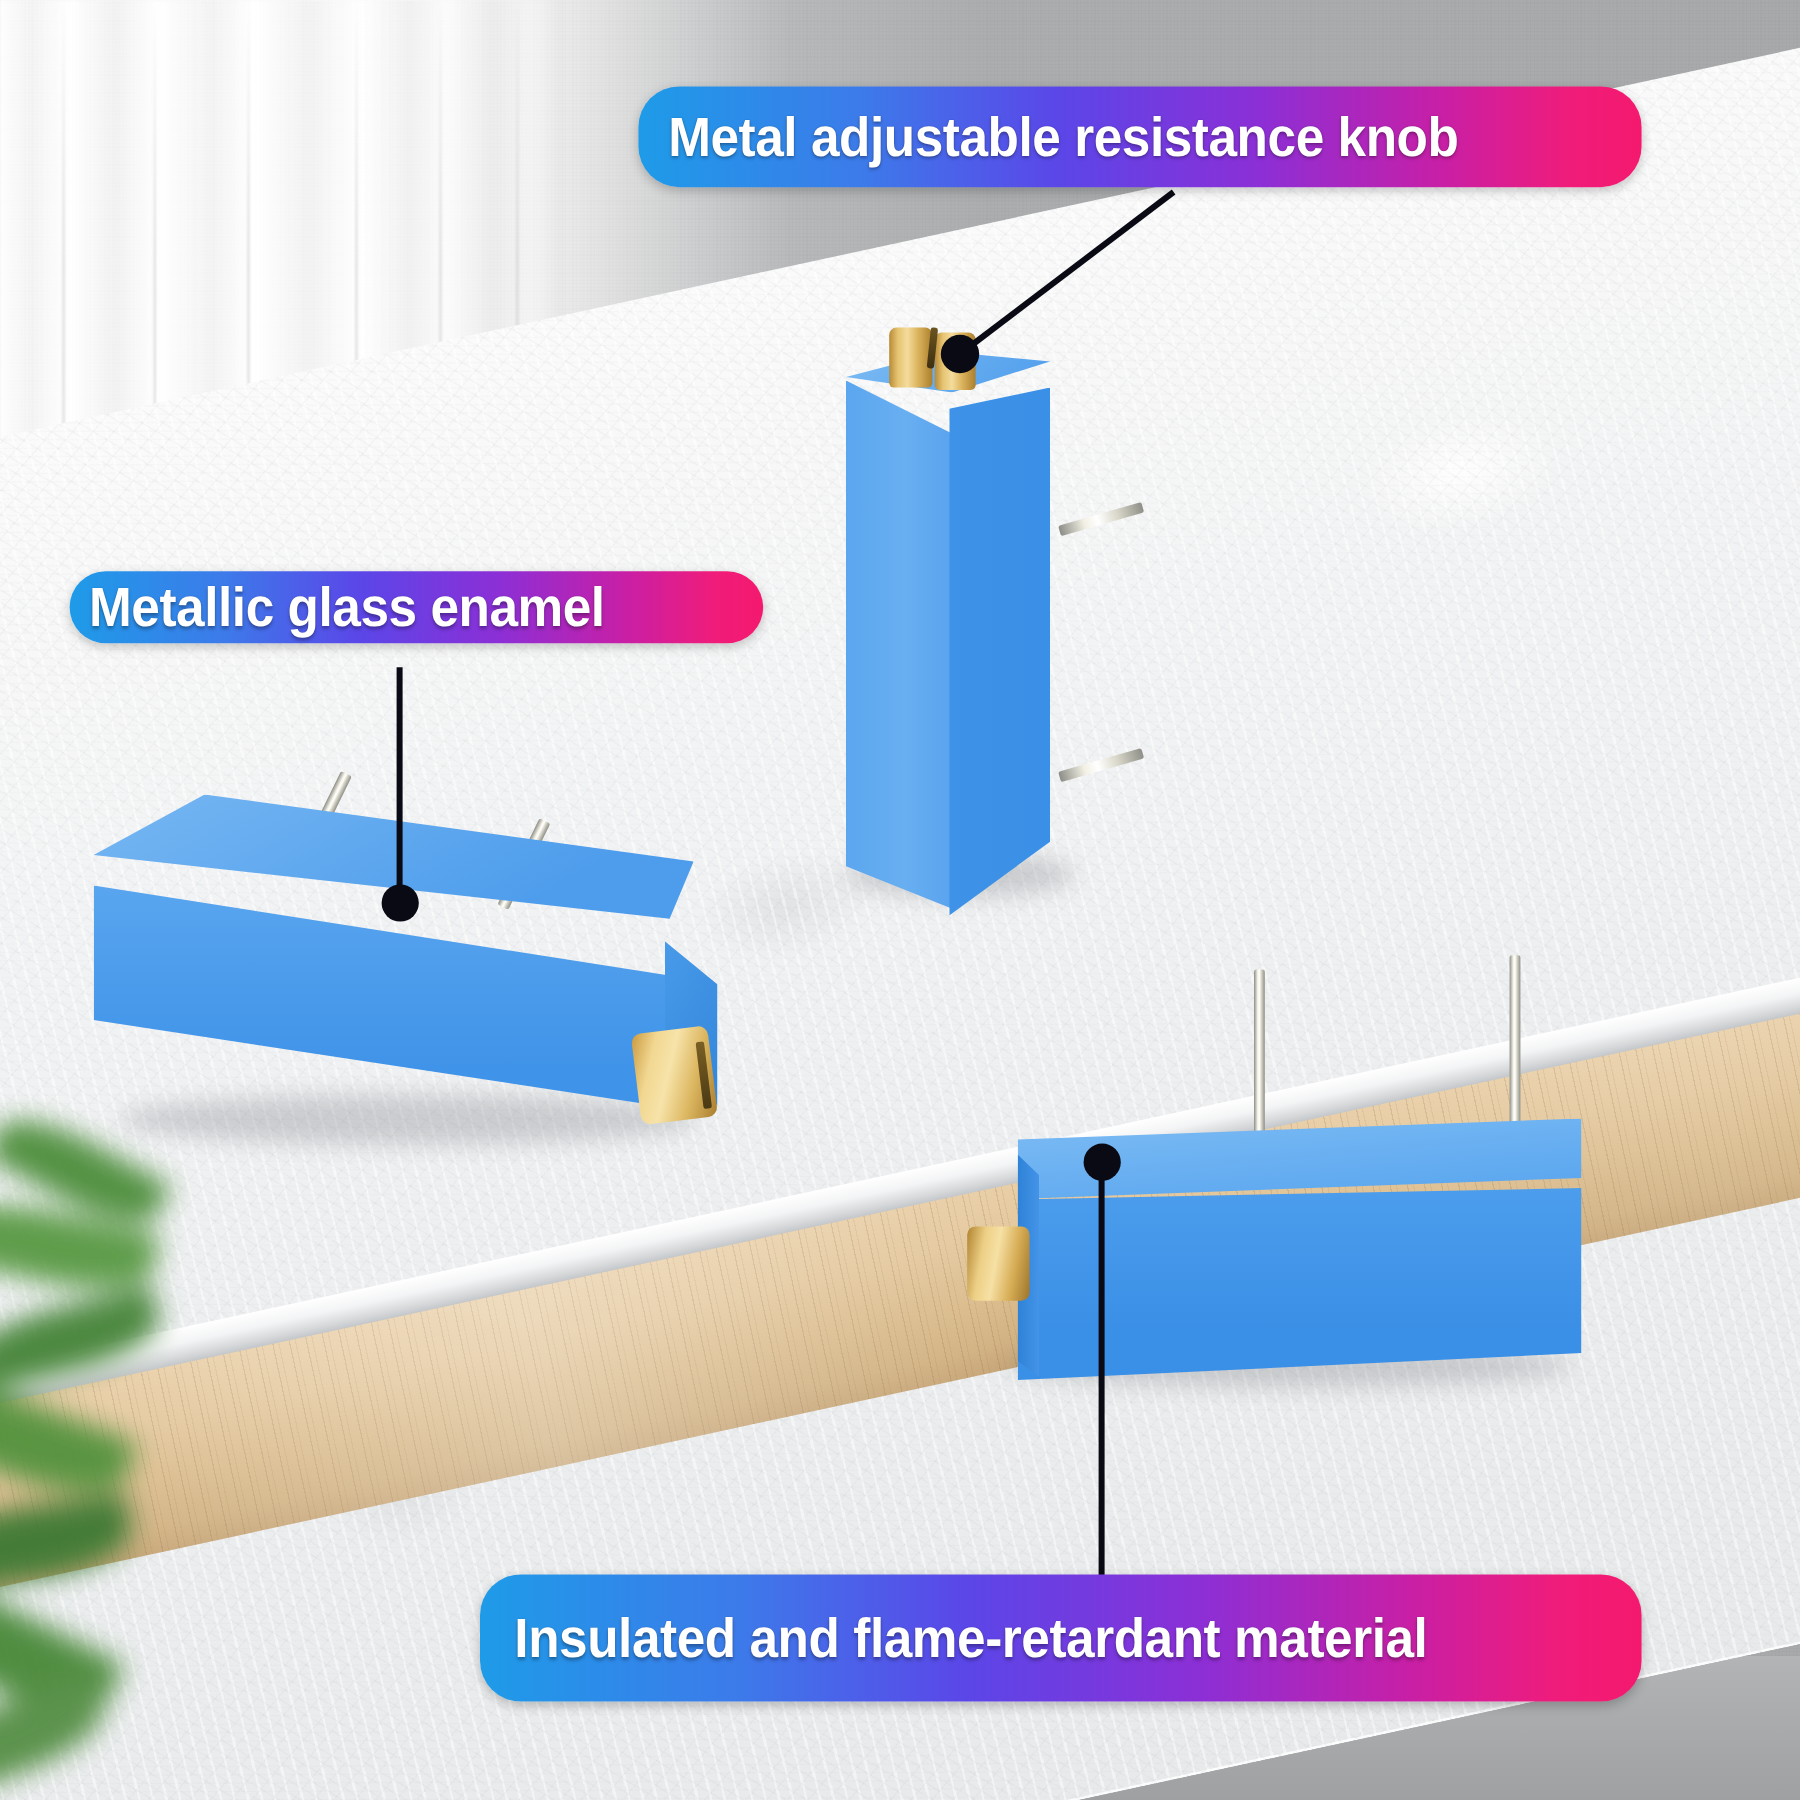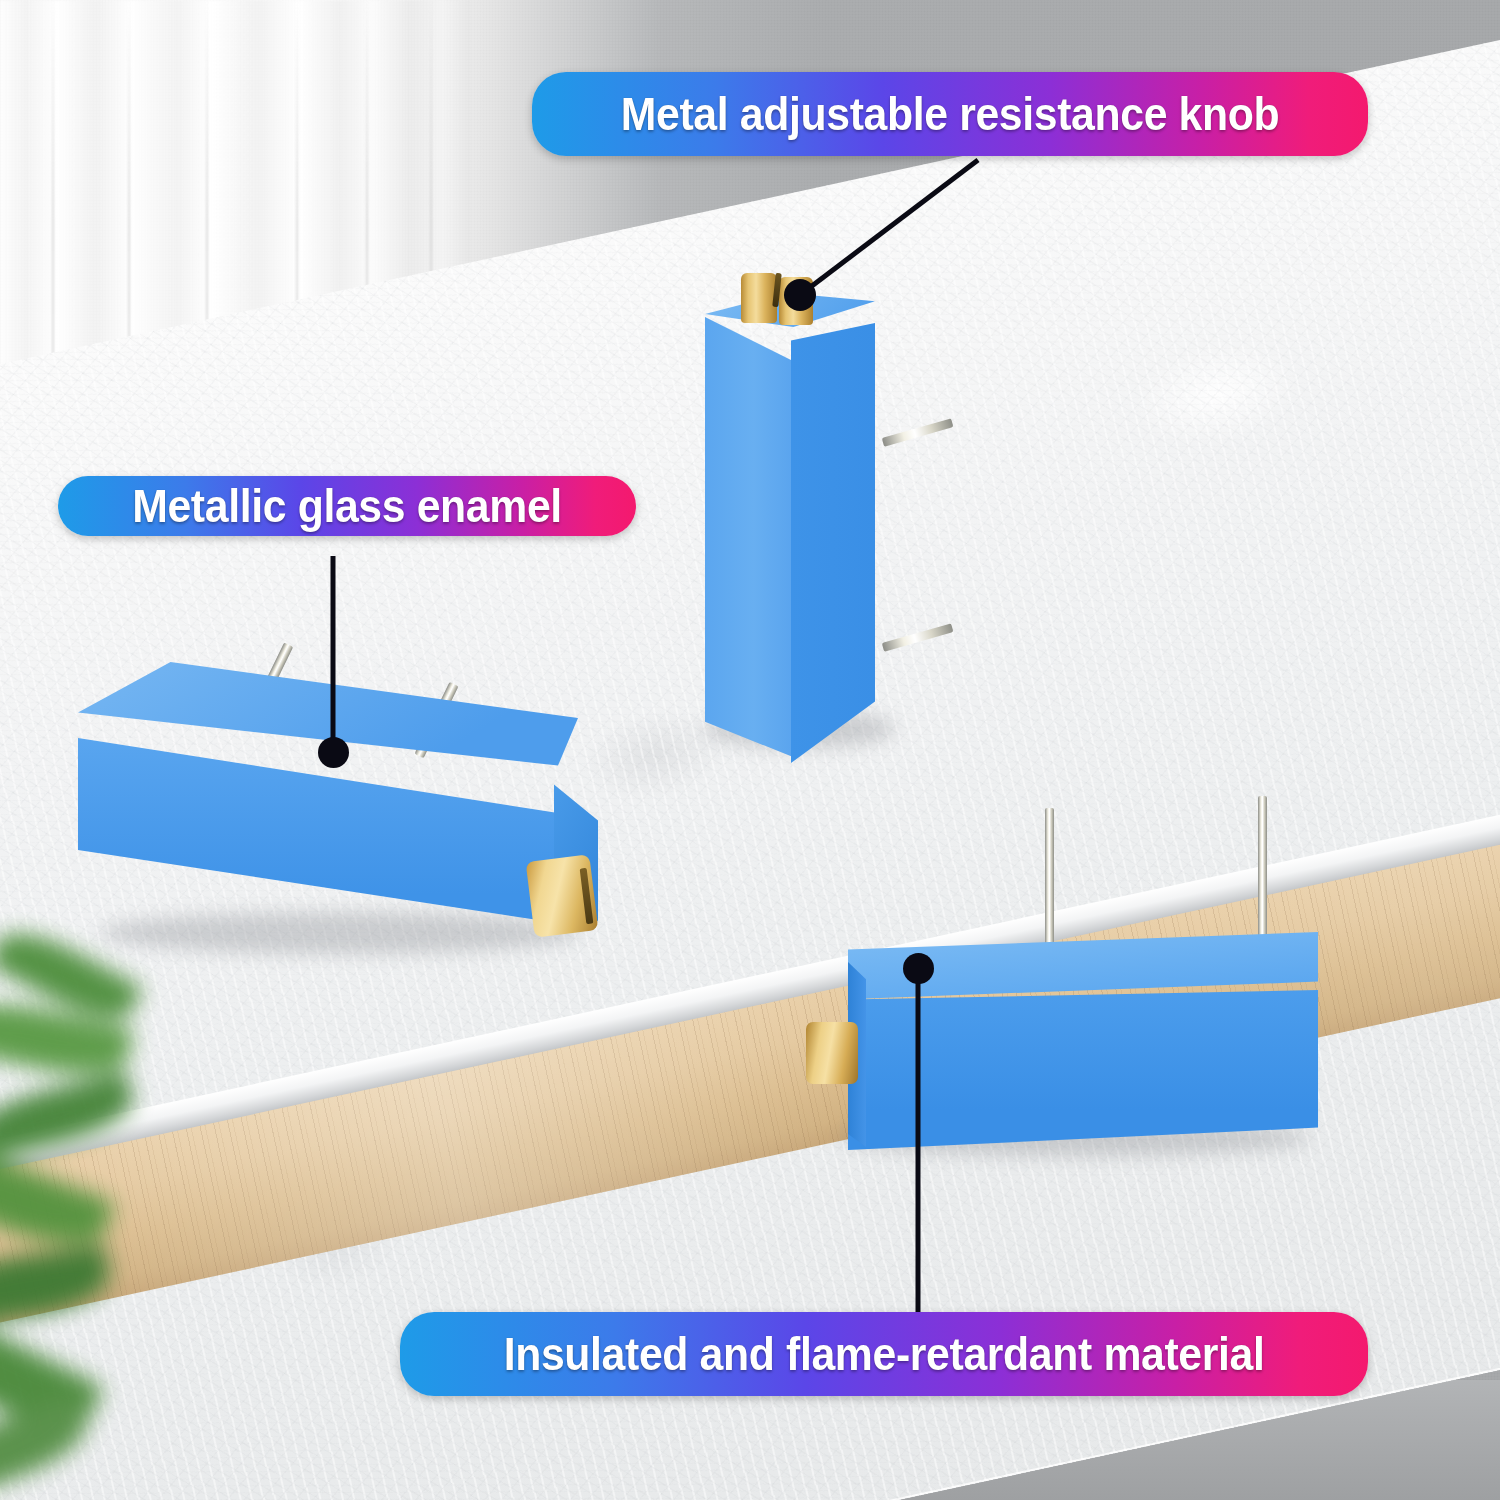--- a/index.html
+++ b/index.html
@@ -143,21 +143,21 @@
     position:absolute;
     background:linear-gradient(90deg,#b88b36 0%, #e6c472 20%, #f4dc9c 42%, #dcb45e 66%, #ab7f2d 100%);
   }
   .slot { position:absolute; background:#5e4a1c; }
 
   .shadow-soft { position:absolute; background:rgba(120,124,128,.30); filter:blur(9px); border-radius:50%; }
 
   
   .label {
     position:absolute;
-    display:flex; align-items:center; justify-content:center;
+    display:flex; align-items:center; justify-content:flex-start;
     border-radius:34px;
     background:linear-gradient(90deg,#1E9BE8 0%, #3C7BEA 22%, #5B46E8 42%, #8C2FD6 62%, #C81FA6 80%, #F01C7A 93%, #F4196E 100%);
     box-shadow:0 3px 9px rgba(0,0,0,.22);
   }
   .label span {
     color:#ffffff;
     font-weight:700;
     letter-spacing:-.4px;
     white-space:nowrap;
     text-shadow:0 2px 3px rgba(0,0,0,.30), 0 0 1px rgba(0,0,0,.35);
@@ -286,17 +286,17 @@
 
   <div class="label" style="left:58px; top:476px; width:578px; height:60px;">
     <span style="font-size:46px;">Metallic glass enamel</span>
   </div>
 
   <svg style="position:absolute; left:0; top:0; width:1500px; height:1500px; pointer-events:none;">
     <line x1="918" y1="968" x2="918" y2="1322" stroke="#0a0a14" stroke-width="5"></line>
   </svg>
   <div class="dot" style="left:903px; top:953px; width:31px; height:31px;"></div>
 
-  <div class="label" style="left:400px; top:1312px; width:968px; height:84px;">
+  <div class="label" style="left:400px; top:1312px; width:968px; height:106px;">
     <span style="font-size:46px;">Insulated and flame-retardant material</span>
   </div>
 
 </div>
 
 </body></html>

